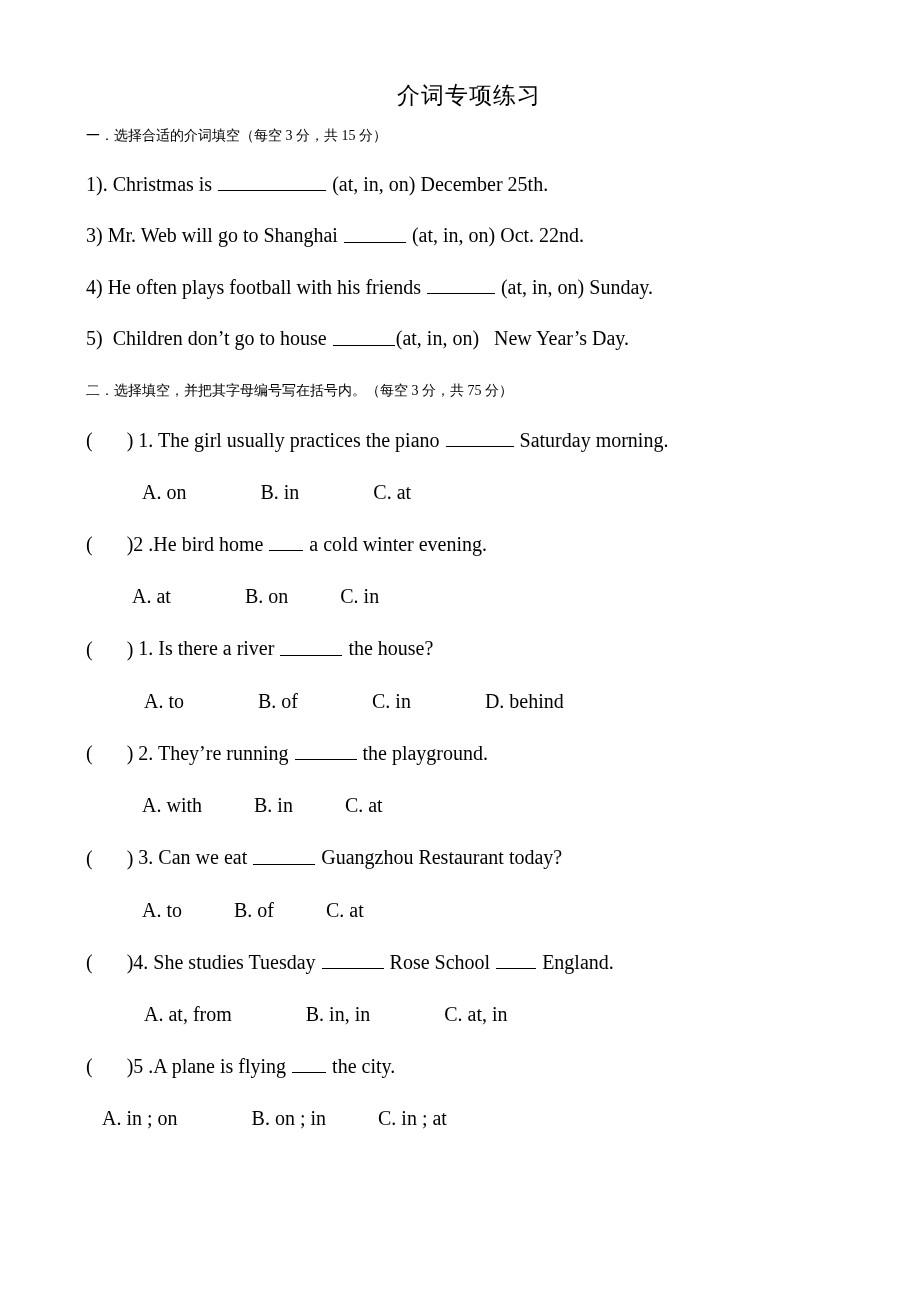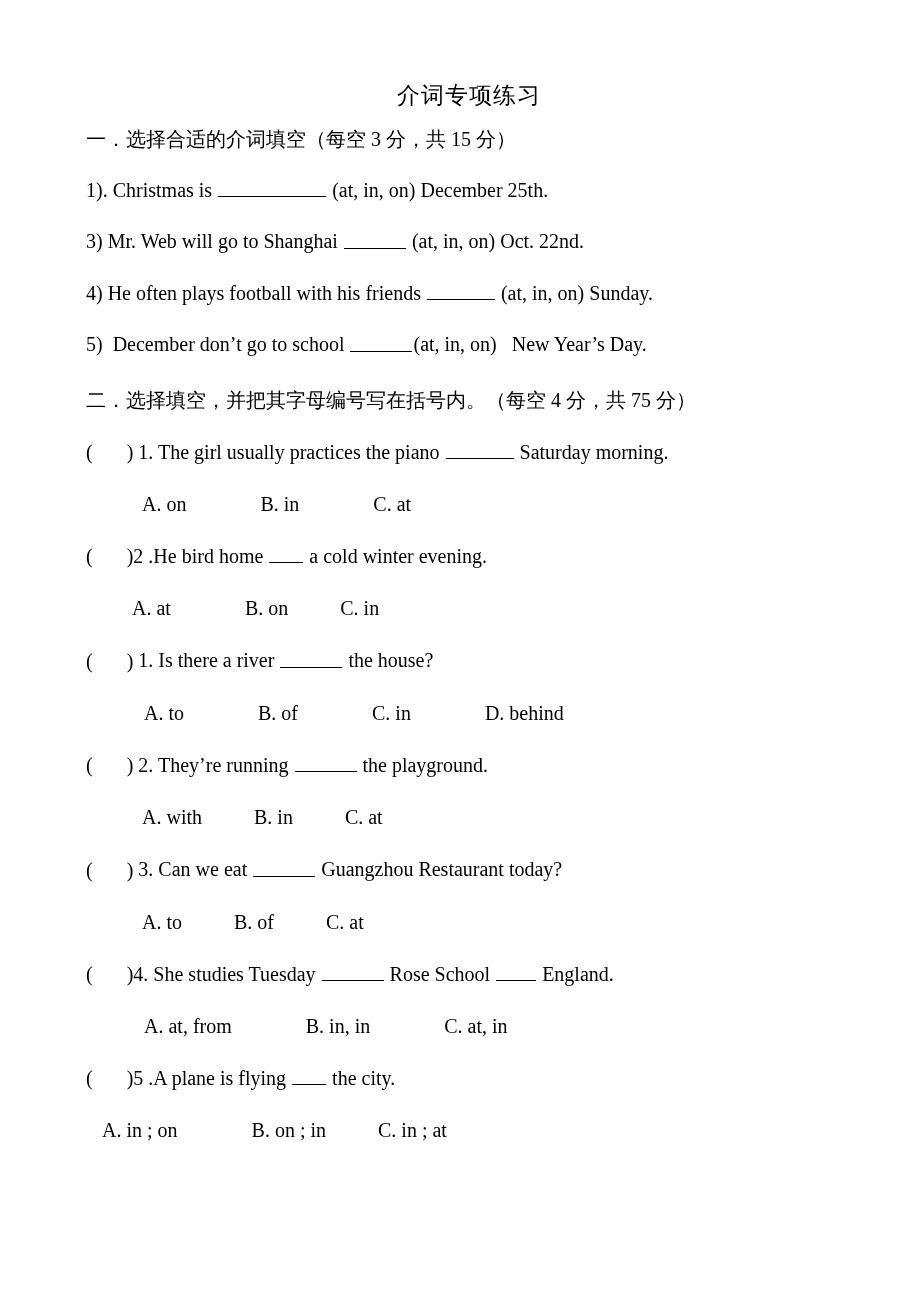--- a/index.html
+++ b/index.html
@@ -38,21 +38,21 @@
 
   
   .body-block {
     margin-top: 22px;
     padding-left: 86px;
     padding-right: 40px;
   }
 
   
   .section-heading {
-    font-size: 20px;
+    font-size: 14px;
     line-height: 1;
     margin: 0 0 0 0;
     white-space: pre;
     font-weight: normal;
   }
 
   
   .q-row {
     font-size: 20px;
     line-height: 1;
@@ -124,27 +124,27 @@
 
       <div class="section-heading">一．选择合适的介词填空（每空 3 分，共 15 分）</div>
 
       <div class="q-row"><span>1).</span> <span>Christmas is</span> <span class="blank b-xl"></span> <span>(at, in, on) December 25th.</span></div>
 
 
       <div class="q-row"><span>3)</span> <span>Mr. Web will go to Shanghai</span> <span class="blank b-sm"></span> <span>(at, in, on) Oct. 22nd.</span></div>
 
       <div class="q-row"><span>4)</span> <span>He often plays football with his friends</span> <span class="blank b-md"></span> <span>(at, in, on) Sunday.</span></div>
 
-      <div class="q-row"><span>5)</span>  <span>December don’t go to school</span> <span class="blank b-sm"></span><span>(at, in, on)   New Year’s Day.</span></div>
+      <div class="q-row"><span>5)</span>  <span>Children don’t go to house</span> <span class="blank b-sm"></span><span>(at, in, on)   New Year’s Day.</span></div>
 
     </div>
 
     <div class="part-two">
 
-      <div class="section-heading">二．选择填空，并把其字母编号写在括号内。（每空 4 分，共 75 分）</div>
+      <div class="section-heading">二．选择填空，并把其字母编号写在括号内。（每空 3 分，共 75 分）</div>
 
       <div class="mc-item">
         <div class="mc-question"><span class="paren">(</span><span class="paren-gap"></span><span class="paren">)</span> <span>1.</span> <span>The girl usually practices the piano</span> <span class="blank b-md"></span> <span>Saturday morning.</span></div>
         <div class="mc-options ind-56"><span>A. on</span><span class="opt-gap-lg"></span><span>B. in</span><span class="opt-gap-lg"></span><span>C. at</span></div>
       </div>
 
       <div class="mc-item">
         <div class="mc-question"><span class="paren">(</span><span class="paren-gap"></span><span class="paren">)</span><span>2 .</span><span>He bird home</span> <span class="blank b-xxs"></span> <span>a cold winter evening.</span></div>
         <div class="mc-options ind-46"><span>A. at</span><span class="opt-gap-lg"></span><span>B. on</span><span class="opt-gap-md"></span><span>C. in</span></div>
       </div>

